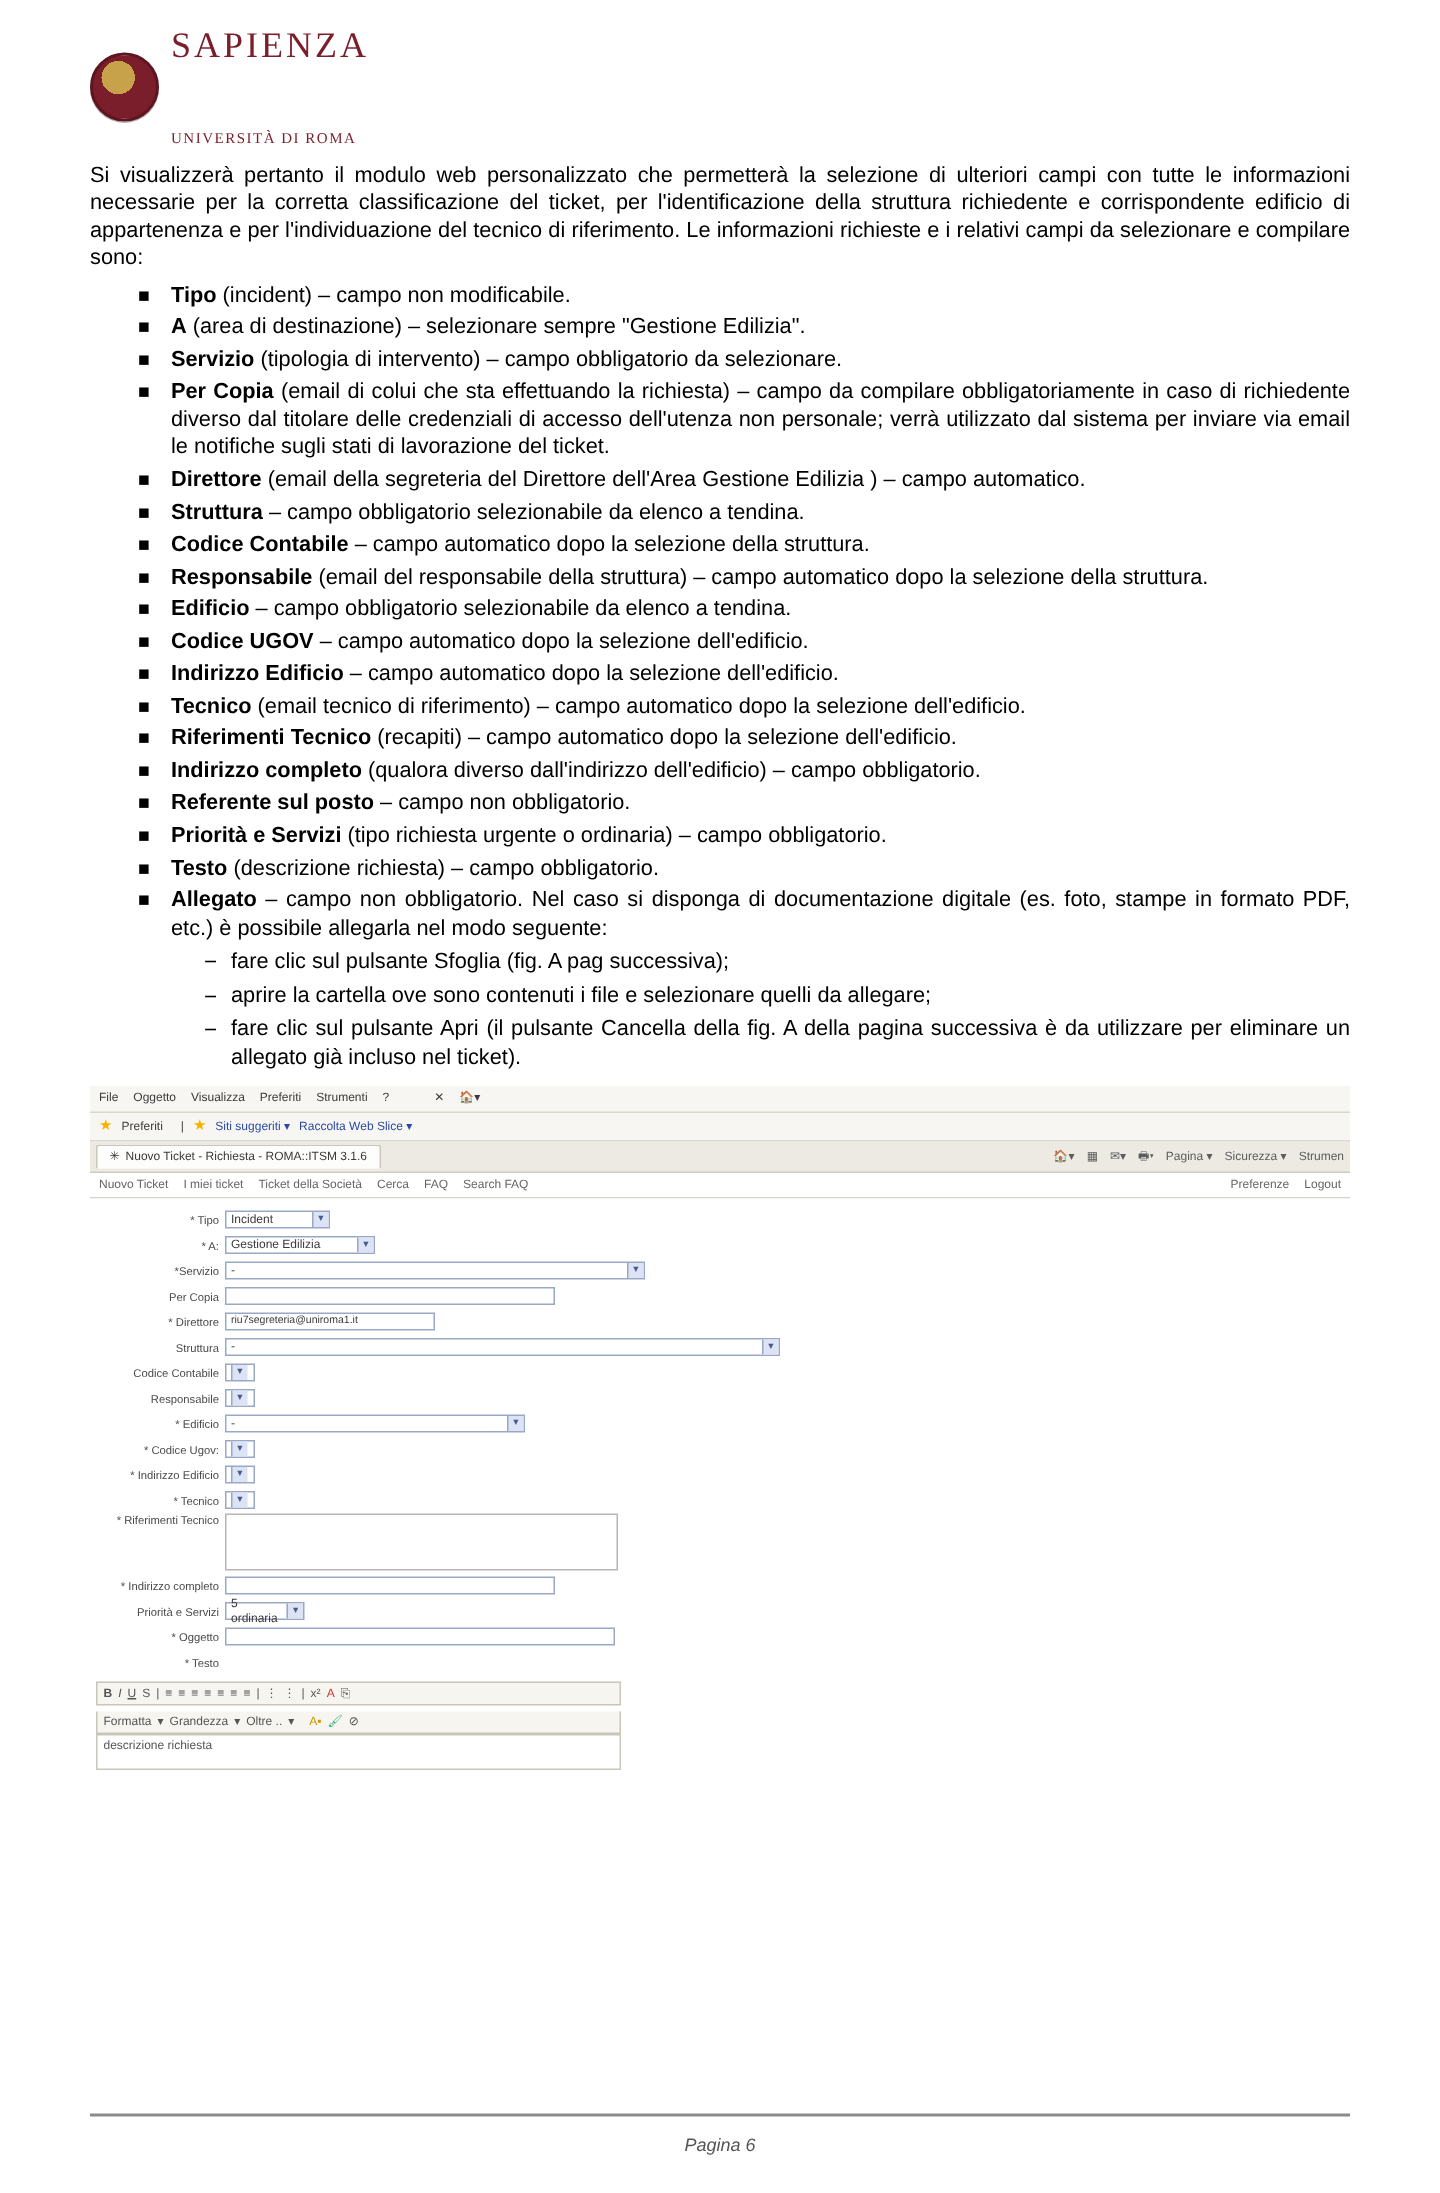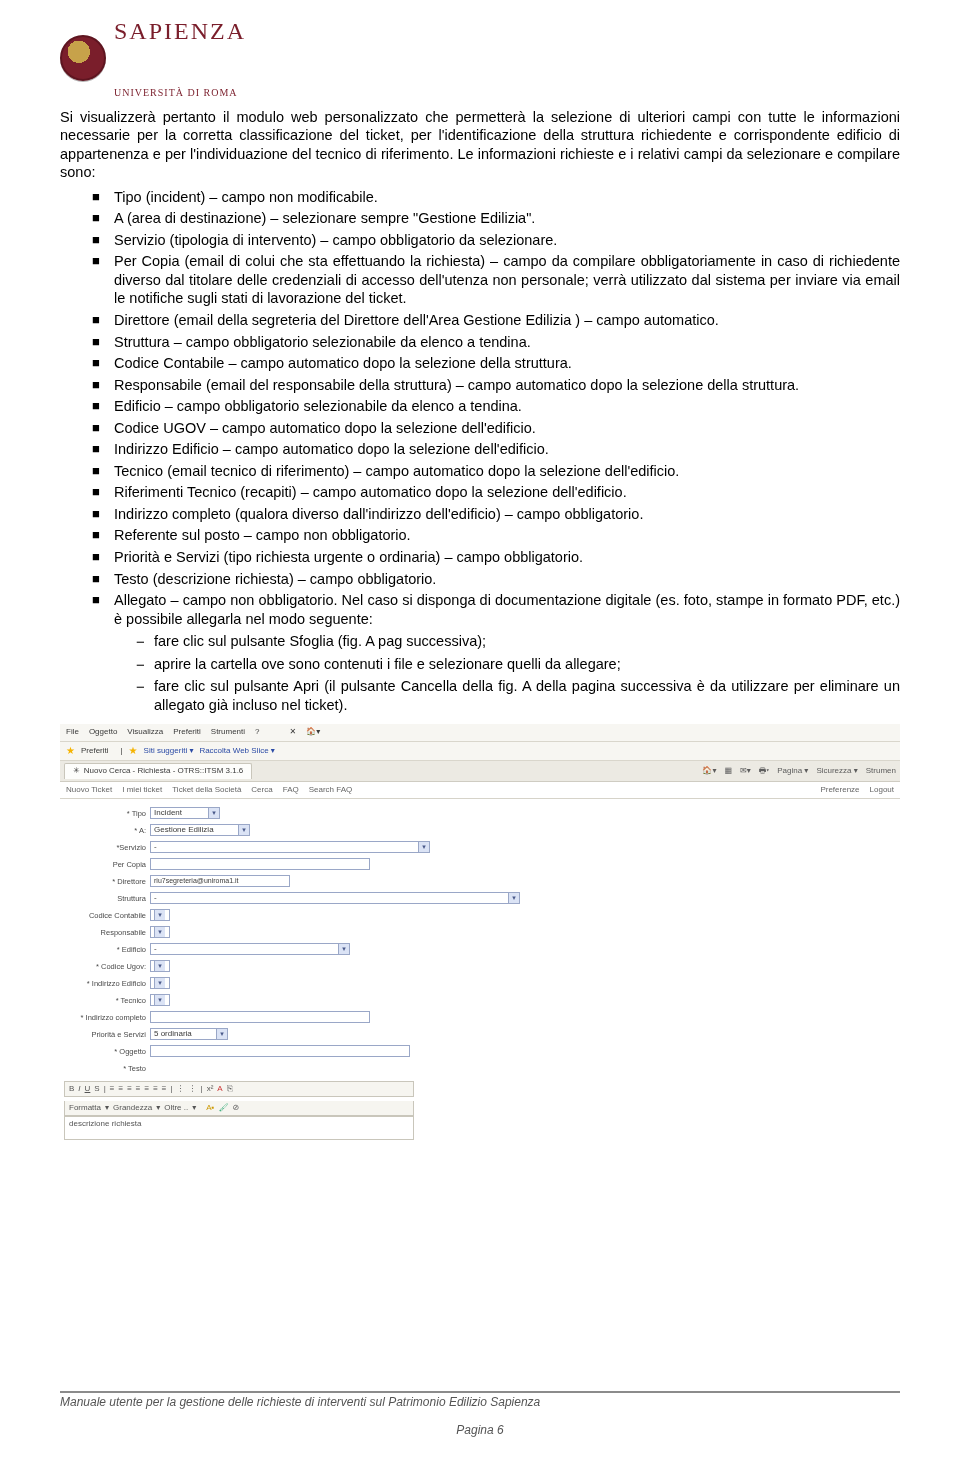--- a/index.html
+++ b/index.html
@@ -71,21 +71,21 @@
     margin: 4px 0;
     text-align: justify;
   }
   ul.sub > li::before {
     content: "−";
     position: absolute;
     left: 0;
     top: 0;
     font-size: 15px;
   }
-  b { font-weight: normal; }
+  b { font-weight: bold; }
   
   .shot {
     margin: 10px 0 0 0;
     width: 840px;
     border: 0;
     font-size: 8px;
     font-family: Tahoma, Arial, sans-serif;
     color: #3a3a3a;
     background: #f3f2ee;
   }
@@ -267,21 +267,21 @@
       <span class="star">★</span>
       <span>Preferiti</span>
       <span style="margin-left:6px">|</span>
       <span class="star">★</span>
       <span style="color:#2a4aa5">Siti suggeriti ▾</span>
       <span style="color:#2a4aa5">Raccolta Web Slice ▾</span>
     </div>
     <div class="tabrow">
       <span class="tab">
         <span class="glyph">✳</span>
-        <span>Nuovo Cerca - Richiesta - OTRS::ITSM 3.1.6</span>
+        <span>Nuovo Ticket - Richiesta - ROMA::ITSM 3.1.6</span>
       </span>
       <span class="toolbtns">
         <span class="glyph">🏠▾</span>
         <span class="glyph">▦</span>
         <span class="glyph">✉▾</span>
         <span class="glyph">🖶▾</span>
         <span>Pagina ▾</span>
         <span>Sicurezza ▾</span>
         <span>Strumen</span>
       </span>
@@ -353,27 +353,31 @@
           <span class="fselect" style="width:20px"></span>
         </div>
       <div class="frow">
           <span class="flabel">* Indirizzo Edificio</span>
           <span class="fselect" style="width:20px"></span>
         </div>
       <div class="frow">
           <span class="flabel">* Tecnico</span>
           <span class="fselect" style="width:20px"></span>
         </div>
+      <div class="frow tall">
+          <span class="flabel">* Riferimenti Tecnico</span>
+          <span class="ftextarea"></span>
+        </div>
       <div class="frow">
           <span class="flabel">* Indirizzo completo</span>
           <span class="finput" style="width:220px"></span>
         </div>
       <div class="frow">
           <span class="flabel">Priorità e Servizi</span>
-          <span class="fselect" style="width:78px">
+          <span class="fselect" style="width:53px">
             <span>5 ordinaria</span>
           </span>
         </div>
       <div class="frow">
           <span class="flabel">* Oggetto</span>
           <span class="finput" style="width:260px"></span>
         </div>
       <div class="frow">
           <span class="flabel">* Testo</span>
         </div>
@@ -411,17 +415,16 @@
         <span>⊘</span>
       </div>
       <div class="rte-box" style="width:340px">
         <span>descrizione richiesta</span>
       </div>
     </div>
   </div>
 
   <div class="ftr">
     <hr>
-    <div class="line">Manuale utente per la gestione delle richieste di interventi sul Patrimonio Edilizio Sapienza</div>
     <div class="pg">Pagina 6</div>
   </div>
 
 </div>
 
 </body></html>

